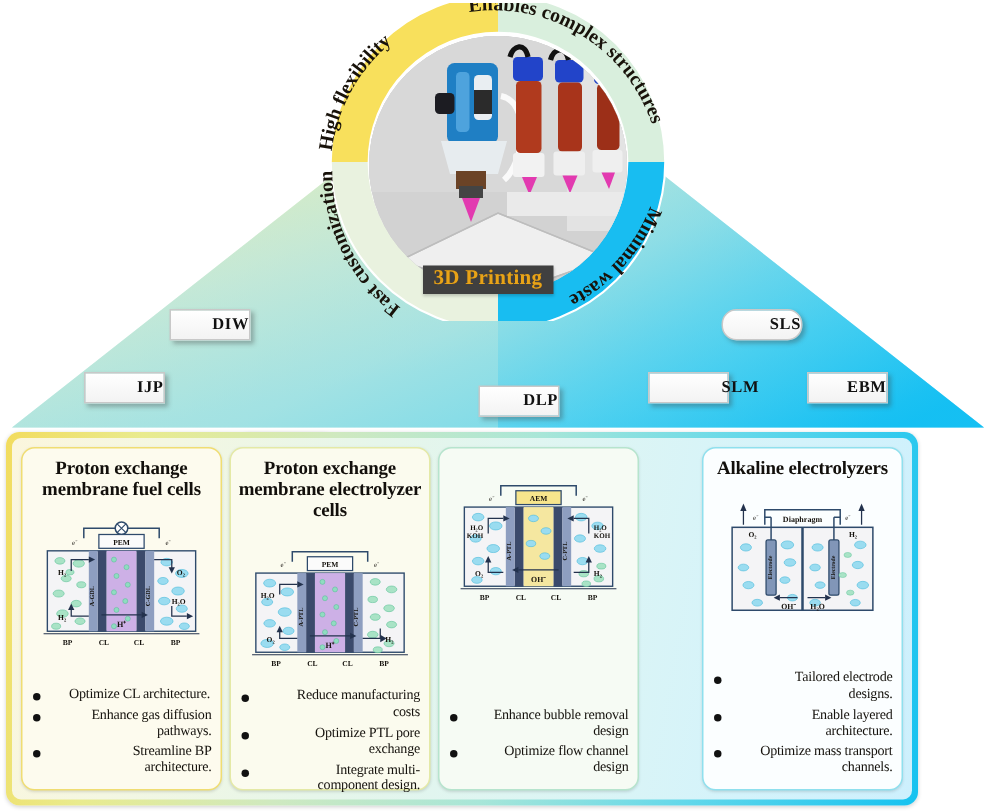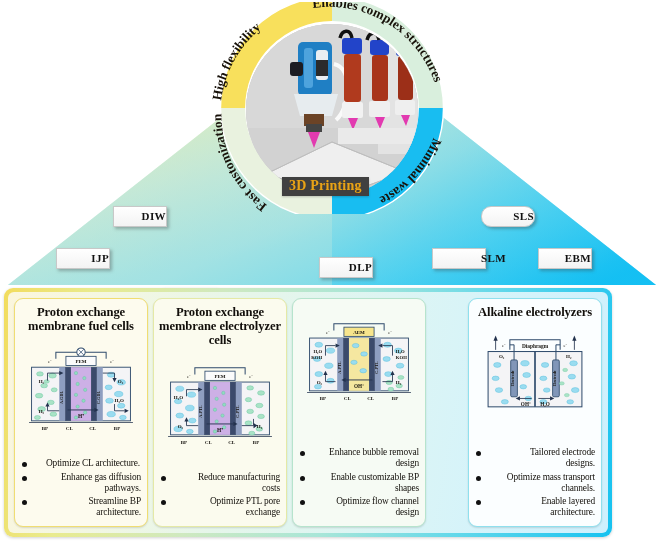--- a/index.html
+++ b/index.html
@@ -416,20 +416,24 @@
           </svg>
         </div>
         <div class="bullets">
           <div class="bullet">
               <span class="dot"></span>
               <span class="btext">Reduce manufacturing costs</span>
             </div>
           <div class="bullet">
               <span class="dot"></span>
               <span class="btext">Optimize PTL pore exchange</span>
+            </div>
+          <div class="bullet">
+              <span class="dot"></span>
+              <span class="btext">Integrate multi-component design.</span>
             </div>
         </div>
       </div>
 
       <div class="panel p3">
         <div class="diagram">
           <svg class="dg" width="148" height="104" viewBox="0 0 148 104">
             <rect x="0" y="0" width="148" height="104" fill="#f6fbf4"></rect>
             <path d="M 44 18 L 44 10 L 104 10 L 104 18" stroke="#2e4a6b" stroke-width="1.2" fill="none"></path>
             <text x="39" y="22" font-size="5.5" text-anchor="end">e⁻</text>
@@ -495,24 +499,20 @@
             <text x="117" y="101" font-size="6" text-anchor="middle" font-weight="bold">BP</text>
           </svg>
         </div>
         <div class="bullets">
           <div class="bullet">
               <span class="dot"></span>
               <span class="btext">Enhance bubble removal design</span>
             </div>
           <div class="bullet">
               <span class="dot"></span>
-              <span class="btext">Enable customizable BP shapes</span>
-            </div>
-          <div class="bullet">
-              <span class="dot"></span>
               <span class="btext">Optimize flow channel design</span>
             </div>
         </div>
       </div>
 
       <div class="panel p4">
         <div class="panel-title">Alkaline electrolyzers</div>
         <div class="diagram">
           <svg class="dg" width="148" height="104" viewBox="0 0 148 104">
             <rect x="0" y="0" width="148" height="104" fill="#fbfeff"></rect>
@@ -574,24 +574,24 @@
             <text x="86" y="89" font-size="6.2" text-anchor="middle" font-weight="bold">H₂O</text>
           </svg>
         </div>
         <div class="bullets">
           <div class="bullet">
               <span class="dot"></span>
               <span class="btext">Tailored electrode designs.</span>
             </div>
           <div class="bullet">
               <span class="dot"></span>
+              <span class="btext">Enable layered architecture.</span>
+            </div>
+          <div class="bullet">
+              <span class="dot"></span>
               <span class="btext">Optimize mass transport channels.</span>
-            </div>
-          <div class="bullet">
-              <span class="dot"></span>
-              <span class="btext">Enable layered architecture.</span>
             </div>
         </div>
       </div>
 
     </div>
   </div>
 </div>
 
 </body></html>

